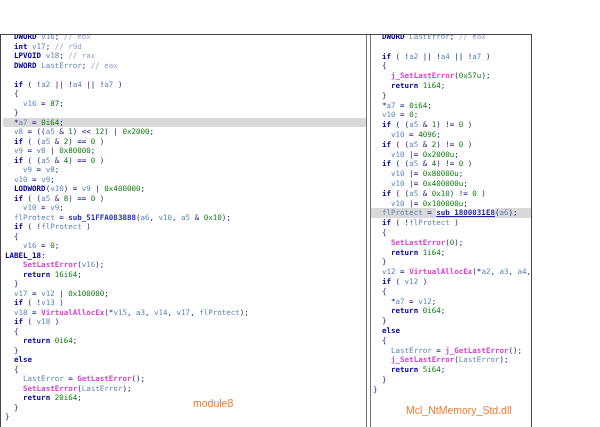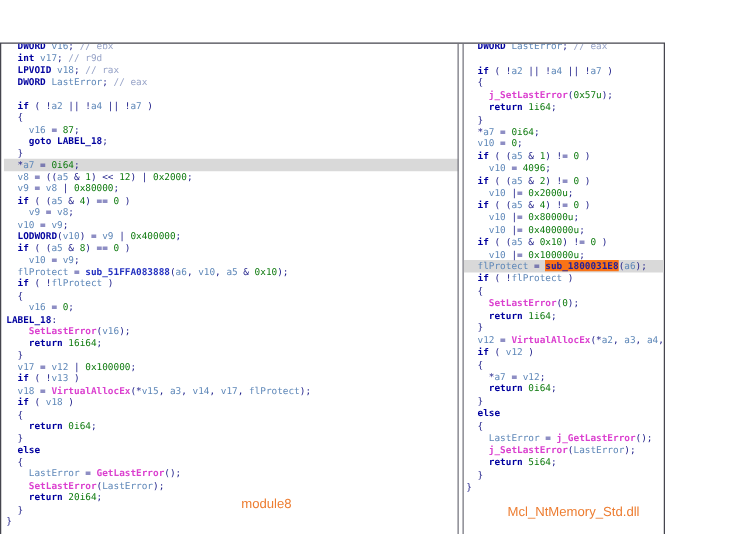--- a/index.html
+++ b/index.html
@@ -29,21 +29,21 @@
   #pane-left .cl{height:9.5px;line-height:9.5px;}
   #pane-right .cl{height:9.8px;line-height:9.8px;}
   .cl.hl{background:#D9D9D9;}
   .tk-k{color:#00009E;font-weight:bold;}
   .tk-p{color:#20208A;}
   .tk-v{color:#5E87B8;}
   .tk-n{color:#0E7A0E;}
   .tk-f{color:#DB40CF;font-weight:bold;}
   .tk-s{color:#2330C0;font-weight:bold;}
   .tk-c{color:#98A4C8;}
-  .tk-y{color:#1F1F9E;font-weight:bold;background:#f97316;}
+  .tk-y{color:#1F1F9E;font-weight:bold;background:#ffffff;text-decoration:underline;}
   .divider-line{position:absolute;top:0;height:420px;width:1px;background:#74747e;}
   #divider-a{left:365px;}
   #divider-b{left:369px;}
   .module-label{
     position:absolute;
     font-family:"Liberation Sans", sans-serif;
     font-size:10.5px;
     color:#ED7D31;
     white-space:nowrap;
   }
@@ -59,24 +59,24 @@
   <div id="pane-left" class="code-pane">
     <div class="code">
         <div class="cl"><span class="tk-k">  DWORD</span><span class="tk-p"> </span><span class="tk-v">v16</span><span class="tk-p">; </span><span class="tk-c">// ebx</span></div>
         <div class="cl"><span class="tk-k">  int</span><span class="tk-p"> </span><span class="tk-v">v17</span><span class="tk-p">; </span><span class="tk-c">// r9d</span></div>
         <div class="cl"><span class="tk-k">  LPVOID</span><span class="tk-p"> </span><span class="tk-v">v18</span><span class="tk-p">; </span><span class="tk-c">// rax</span></div>
         <div class="cl"><span class="tk-k">  DWORD</span><span class="tk-p"> </span><span class="tk-v">LastError</span><span class="tk-p">; </span><span class="tk-c">// eax</span></div>
         <div class="cl">&nbsp;</div>
         <div class="cl"><span class="tk-k">  if</span><span class="tk-p"> ( !</span><span class="tk-v">a2</span><span class="tk-p"> || !</span><span class="tk-v">a4</span><span class="tk-p"> || !</span><span class="tk-v">a7</span><span class="tk-p"> )</span></div>
         <div class="cl"><span class="tk-p">  {</span></div>
         <div class="cl"><span class="tk-p">    </span><span class="tk-v">v16</span><span class="tk-p"> = </span><span class="tk-n">87</span><span class="tk-p">;</span></div>
-        <div class="cl"><span class="tk-k">    goto</span><span class="tk-p"> </span><span class="tk-k">LABEL_18</span><span class="tk-p">;</span></div>
         <div class="cl"><span class="tk-p">  }</span></div>
         <div class="cl hl"><span class="tk-p">  *</span><span class="tk-v">a7</span><span class="tk-p"> = </span><span class="tk-n">0i64</span><span class="tk-p">;</span></div>
         <div class="cl"><span class="tk-p">  </span><span class="tk-v">v8</span><span class="tk-p"> = ((</span><span class="tk-v">a5</span><span class="tk-p"> &amp; </span><span class="tk-n">1</span><span class="tk-p">) &lt;&lt; </span><span class="tk-n">12</span><span class="tk-p">) | </span><span class="tk-n">0x2000</span><span class="tk-p">;</span></div>
+        <div class="cl"><span class="tk-k">  if</span><span class="tk-p"> ( (</span><span class="tk-v">a5</span><span class="tk-p"> &amp; </span><span class="tk-n">2</span><span class="tk-p">) == </span><span class="tk-n">0</span><span class="tk-p"> )</span></div>
         <div class="cl"><span class="tk-p">  </span><span class="tk-v">v9</span><span class="tk-p"> = </span><span class="tk-v">v8</span><span class="tk-p"> | </span><span class="tk-n">0x80000</span><span class="tk-p">;</span></div>
         <div class="cl"><span class="tk-k">  if</span><span class="tk-p"> ( (</span><span class="tk-v">a5</span><span class="tk-p"> &amp; </span><span class="tk-n">4</span><span class="tk-p">) == </span><span class="tk-n">0</span><span class="tk-p"> )</span></div>
         <div class="cl"><span class="tk-p">    </span><span class="tk-v">v9</span><span class="tk-p"> = </span><span class="tk-v">v8</span><span class="tk-p">;</span></div>
         <div class="cl"><span class="tk-p">  </span><span class="tk-v">v10</span><span class="tk-p"> = </span><span class="tk-v">v9</span><span class="tk-p">;</span></div>
         <div class="cl"><span class="tk-k">  LODWORD</span><span class="tk-p">(</span><span class="tk-v">v10</span><span class="tk-p">) = </span><span class="tk-v">v9</span><span class="tk-p"> | </span><span class="tk-n">0x400000</span><span class="tk-p">;</span></div>
         <div class="cl"><span class="tk-k">  if</span><span class="tk-p"> ( (</span><span class="tk-v">a5</span><span class="tk-p"> &amp; </span><span class="tk-n">8</span><span class="tk-p">) == </span><span class="tk-n">0</span><span class="tk-p"> )</span></div>
         <div class="cl"><span class="tk-p">    </span><span class="tk-v">v10</span><span class="tk-p"> = </span><span class="tk-v">v9</span><span class="tk-p">;</span></div>
         <div class="cl"><span class="tk-p">  </span><span class="tk-v">flProtect</span><span class="tk-p"> = </span><span class="tk-s">sub_51FFA083888</span><span class="tk-p">(</span><span class="tk-v">a6</span><span class="tk-p">, </span><span class="tk-v">v10</span><span class="tk-p">, </span><span class="tk-v">a5</span><span class="tk-p"> &amp; </span><span class="tk-n">0x10</span><span class="tk-p">);</span></div>
         <div class="cl"><span class="tk-k">  if</span><span class="tk-p"> ( !</span><span class="tk-v">flProtect</span><span class="tk-p"> )</span></div>
         <div class="cl"><span class="tk-p">  {</span></div>

